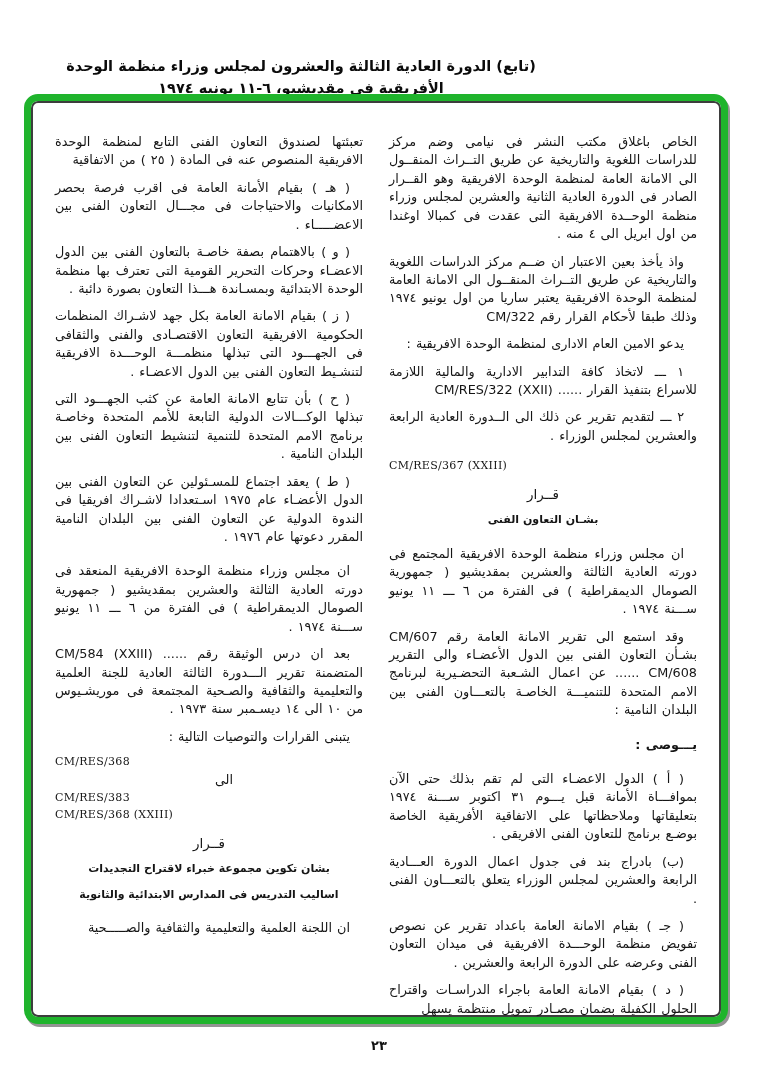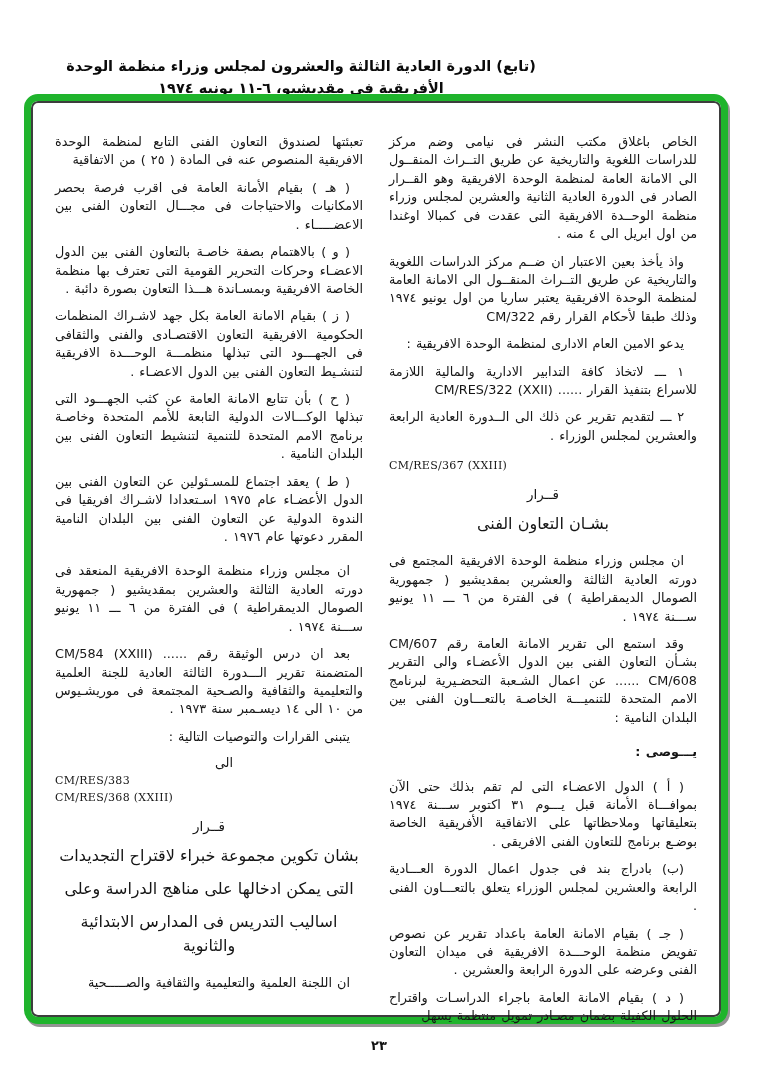--- a/index.html
+++ b/index.html
@@ -42,21 +42,21 @@
   .ref-tight{margin:4px 0 4px 0;}
   .ref-indent{
     direction:rtl;text-align:center;font-size:12.8px;margin:4px 0 4px 0;
     padding-left:30px;
   }
   .heading{
     direction:rtl;text-align:center;font-weight:normal;font-size:13.5px;
     margin:14px 0 10px 0;
   }
   .heading-sub{
-    direction:rtl;text-align:center;font-weight:normal;font-size:16px;
+    direction:rtl;text-align:center;font-weight:bold;font-size:11px;
     margin:0 0 9px 0;line-height:1.5;
   }
   .spacer-top{margin-top:16px;}
   
   .page-number{
     position:absolute;left:0;top:1038px;width:758px;text-align:center;
     font-size:13px;font-weight:bold;color:#111;
   }
 </style>
 </head>
@@ -86,33 +86,33 @@
         <p class="para bold spacer-top">يـــوصى :</p>
         <p class="para indent spacer-top">( أ ) الدول الاعضـاء التى لم تقم بذلك حتى الآن بموافـــاة الأمانة قبل يـــوم ٣١ اكتوبر ســـنة ١٩٧٤ بتعليقاتها وملاحظاتها على الاتفاقية الأفريقية الخاصة بوضـع برنامج للتعاون الفنى الافريقى .</p>
         <p class="para indent">(ب) بادراج بند فى جدول اعمال الدورة العـــادية الرابعة والعشرين لمجلس الوزراء يتعلق بالتعـــاون الفنى .</p>
         <p class="para indent">( جـ ) بقيام الامانة العامة باعداد تقرير عن نصوص تفويض منظمة الوحـــدة الافريقية فى ميدان التعاون الفنى وعرضه على الدورة الرابعة والعشرين .</p>
         <p class="para indent">( د ) بقيام الامانة العامة باجراء الدراسـات واقتراح الحلول الكفيلة بضمان مصـادر تمويل منتظمة يسهل</p>
       </section>
 
       <section class="col">
         <p class="para">تعبئتها لصندوق التعاون الفنى التابع لمنظمة الوحدة الافريقية المنصوص عنه فى المادة ( ٢٥ ) من الاتفاقية</p>
         <p class="para indent">( هـ ) بقيام الأمانة العامة فى اقرب فرصة بحصر الامكانيات والاحتياجات فى مجـــال التعاون الفنى بين الاعضـــــاء .</p>
-        <p class="para indent">( و ) بالاهتمام بصفة خاصـة بالتعاون الفنى بين الدول الاعضـاء وحركات التحرير القومية التى تعترف بها منظمة الخاصة الافريقية وبمسـاندة هـــذا التعاون بصورة دائبة .</p>
+        <p class="para indent">( و ) بالاهتمام بصفة خاصـة بالتعاون الفنى بين الدول الاعضـاء وحركات التحرير القومية التى تعترف بها منظمة الوحدة الابتدائية وبمسـاندة هـــذا التعاون بصورة دائبة .</p>
         <p class="para indent">( ز ) بقيام الامانة العامة بكل جهد لاشـراك المنظمات الحكومية الافريقية التعاون الاقتصـادى والفنى والثقافى فى الجهـــود التى تبذلها منظمـــة الوحـــدة الافريقية لتنشـيط التعاون الفنى بين الدول الاعضـاء .</p>
         <p class="para indent">( ح ) بأن تتابع الامانة العامة عن كثب الجهـــود التى تبذلها الوكـــالات الدولية التابعة للأمم المتحدة وخاصـة برنامج الامم المتحدة للتنمية لتنشيط التعاون الفنى بين البلدان النامية .</p>
         <p class="para indent">( ط ) يعقد اجتماع للمسـئولين عن التعاون الفنى بين الدول الأعضـاء عام ١٩٧٥ اسـتعدادا لاشـراك افريقيا فى الندوة الدولية عن التعاون الفنى بين البلدان النامية المقرر دعوتها عام ١٩٧٦ .</p>
         <p class="para indent spacer-top">ان مجلس وزراء منظمة الوحدة الافريقية المنعقد فى دورته العادية الثالثة والعشرين بمقديشيو ( جمهورية الصومال الديمقراطية ) فى الفترة من ٦ ـــ ١١ يونيو ســـنة ١٩٧٤ .</p>
         <p class="para indent">بعد ان درس الوثيقة رقم ...... CM/584 (XXIII) المتضمنة تقرير الـــدورة الثالثة العادية للجنة العلمية والتعليمية والثقافية والصـحية المجتمعة فى موريشـيوس من ١٠ الى ١٤ ديسـمبر سنة ١٩٧٣ .</p>
         <p class="para indent">يتبنى القرارات والتوصيات التالية :</p>
+        <p class="ref ref-tight">CM/RES/368</p>
         <p class="ref-indent">الى</p>
         <p class="ref ref-tight">CM/RES/383</p>
         <p class="ref ref-tight">CM/RES/368 (XXIII)</p>
         <p class="heading">قــرار</p>
         <p class="heading-sub">بشان تكوين مجموعة خبراء لاقتراح التجديدات</p>
-        <p class="heading-sub">التى يمكن ادخالها على مناهج الدراسة وعلى</p>
         <p class="heading-sub">اساليب التدريس فى المدارس الابتدائية والثانوية</p>
         <p class="para indent spacer-top">ان اللجنة العلمية والتعليمية والثقافية والصـــــحية</p>
       </section>
 
     </div>
   </div>
 
   <div class="page-number">٢٣</div>
 
 </div>

